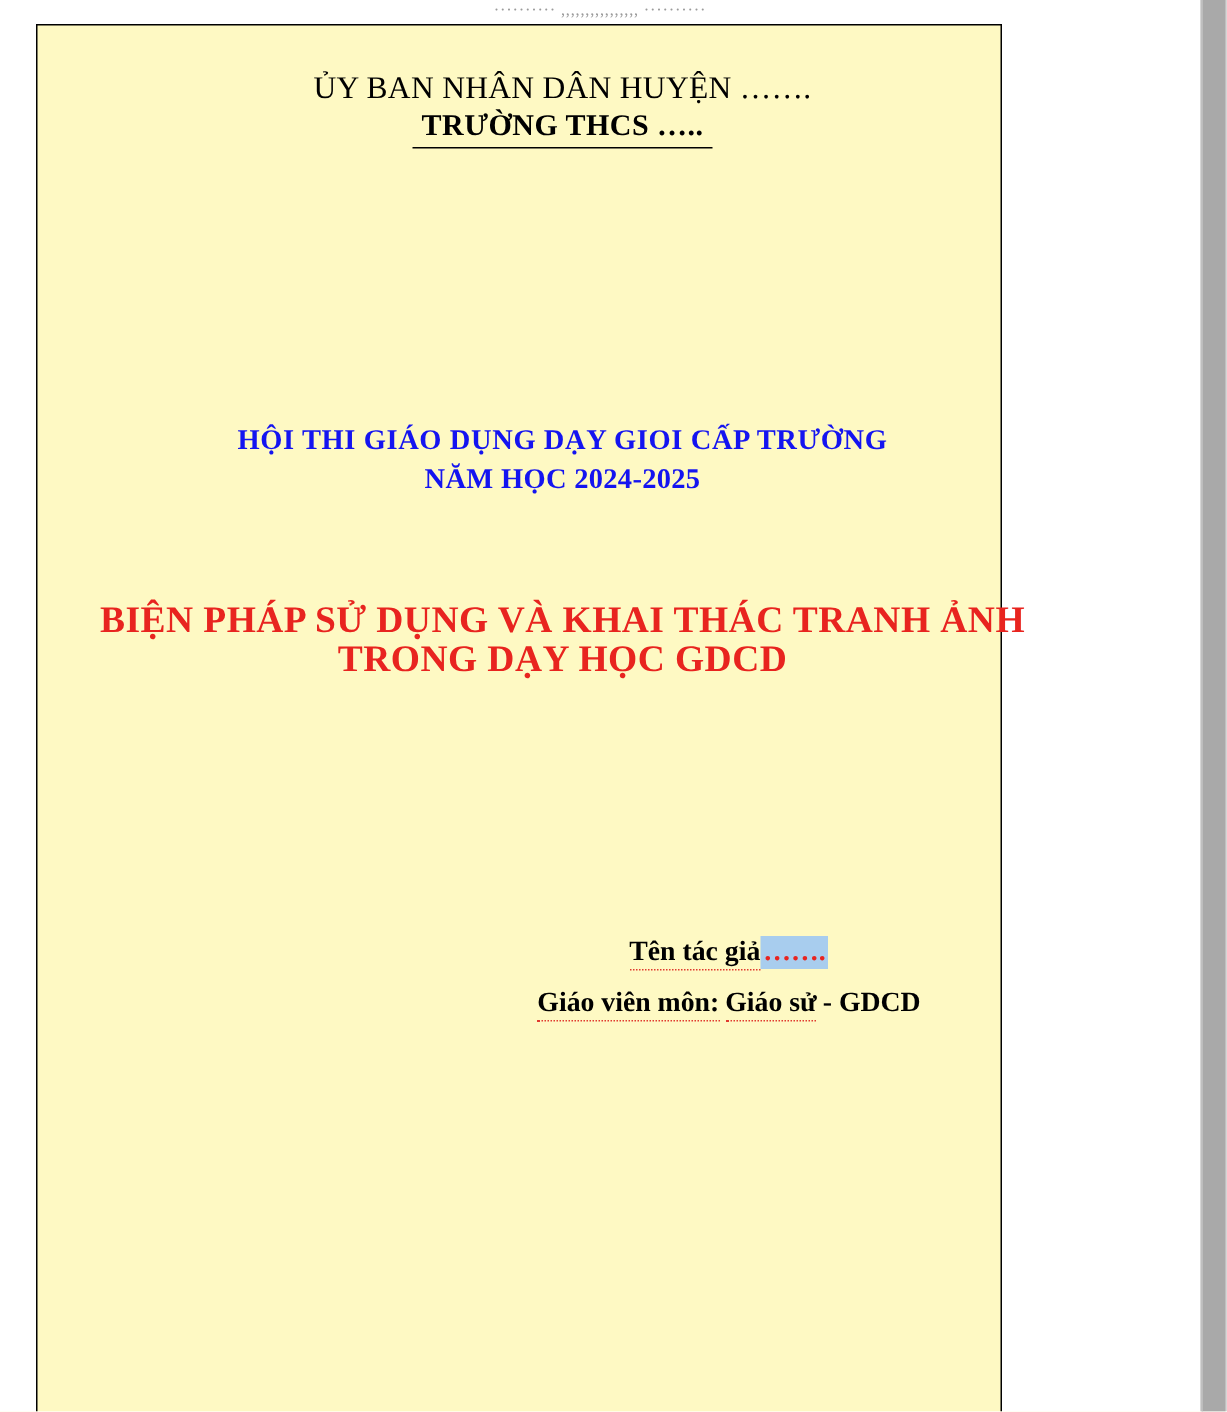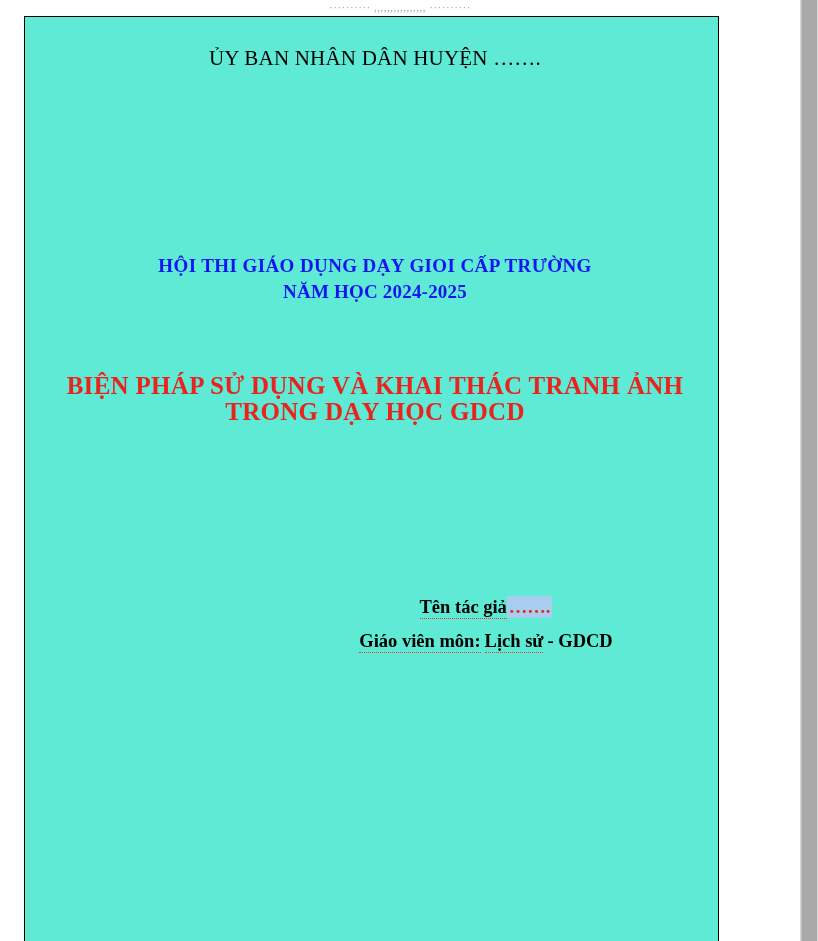--- a/index.html
+++ b/index.html
@@ -53,23 +53,23 @@
     letter-spacing: 0.5px;
     line-height: 14px;
     white-space: nowrap;
   }
 
   
   .page {
     position: absolute;
     left: 24px;
     top: 16px;
-    width: 695px;
+    width: 644px;
     height: 925px;
-    background: #5eead4;
+    background: #fef9c3;
     border: 1px solid #000000;
     border-bottom: none;
     box-sizing: border-box;
   }
 
   
   .page-inner {
     position: absolute;
     left: 14px;
     top: 0;
@@ -180,38 +180,41 @@
 
 <div class="app">
 
   <div class="top-fragment">·········· ,,,,,,,,,,,,,,,, ··········</div>
 
   <div class="page">
     <div class="page-inner">
 
       <div class="header-block">
         <div class="header-line1">ỦY BAN NHÂN DÂN HUYỆN …….</div>
+        <div class="header-line2-wrap">
+          <div class="header-line2">TRƯỜNG THCS …..</div>
+        </div>
       </div>
 
       <div class="contest-block">
         <div class="contest-line">HỘI THI GIÁO DỤNG DẠY GIOI CẤP TRƯỜNG</div>
         <div class="contest-line second">NĂM HỌC 2024-2025</div>
       </div>
 
       <div class="topic-block">
         <div class="topic-line">BIỆN PHÁP SỬ DỤNG VÀ KHAI THÁC TRANH ẢNH</div>
         <div class="topic-line">TRONG DẠY HỌC GDCD</div>
       </div>
 
       <div class="author-block">
         <div class="author-row">
           <span class="spell-underline">Tên tác giả</span><span class="selection">…….</span>
         </div>
         <div class="author-row2">
-          <span class="seg">Giáo viên môn:</span><span class="seg">Lịch sử</span><span class="tail">-</span>&nbsp;<span class="tail">GDCD</span>
+          <span class="seg">Giáo viên môn:</span><span class="seg">Giáo sử</span><span class="tail">-</span>&nbsp;<span class="tail">GDCD</span>
         </div>
       </div>
 
     </div>
   </div>
 
   <div class="scroll-gutter">
     <div class="scroll-thumb"></div>
   </div>
 

